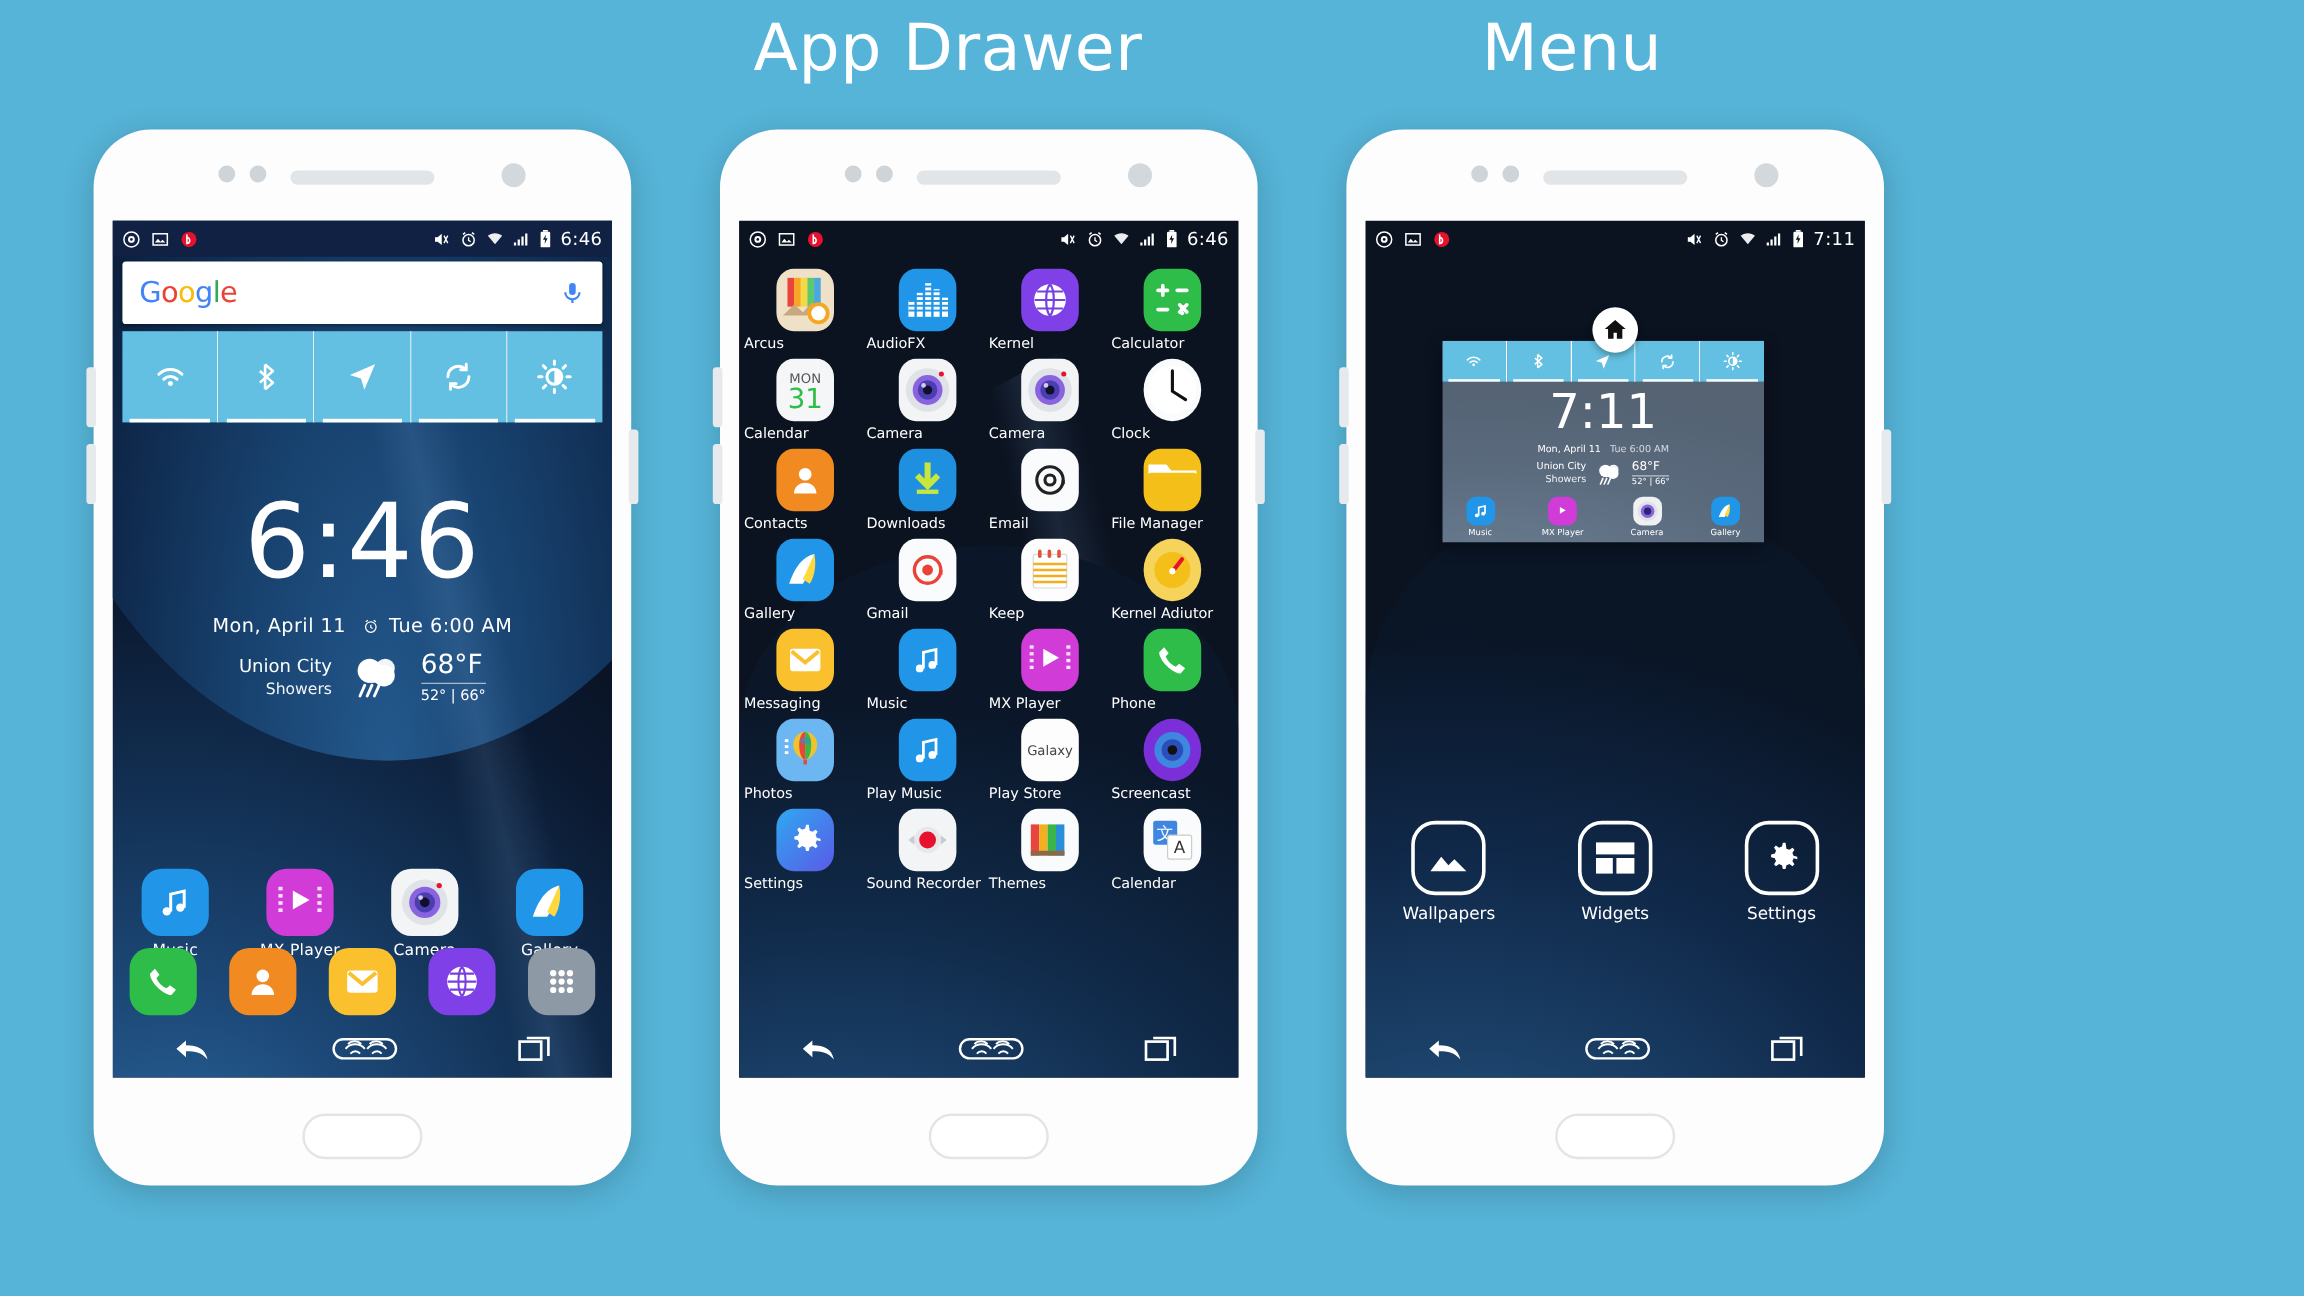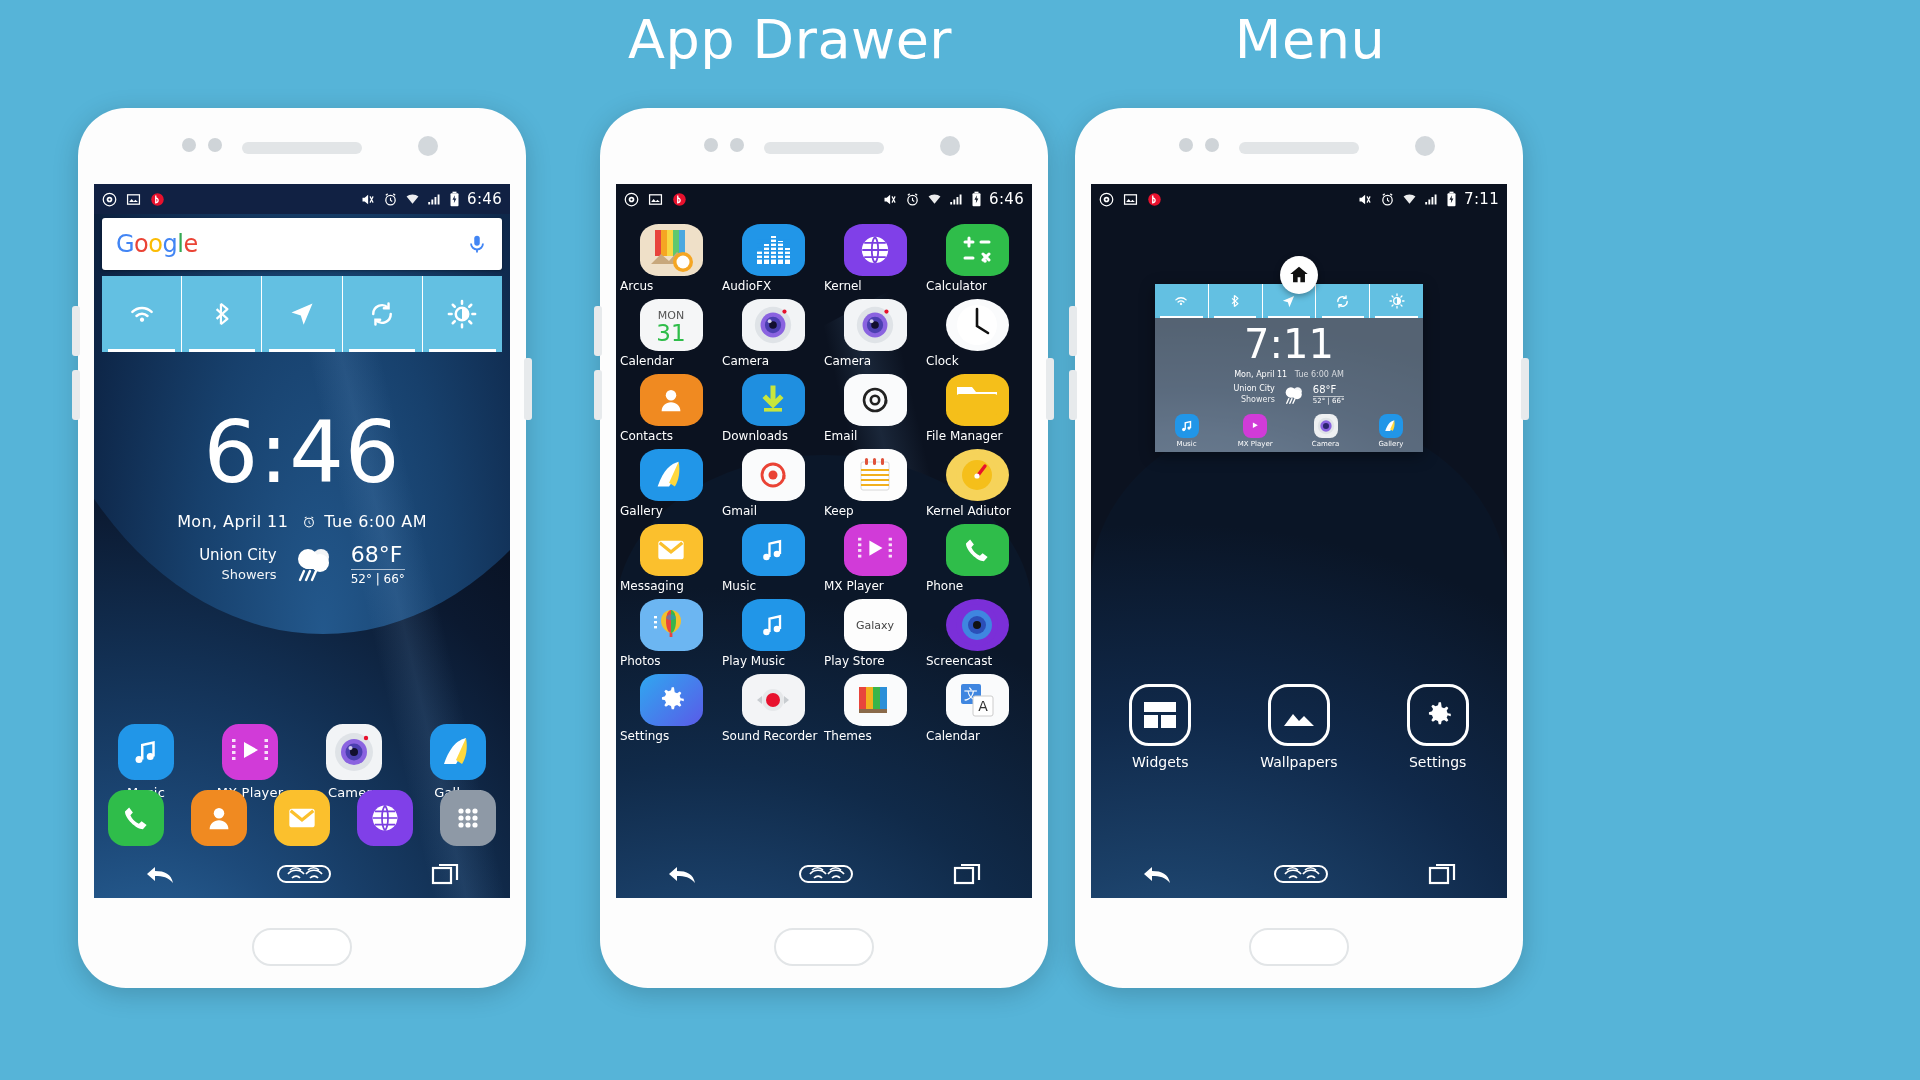--- a/index.html
+++ b/index.html
@@ -21,21 +21,21 @@
   .cap3{ left:1100px;width:420px; }
 
   
   .phone{
     position:absolute; top:108px; width:448px; height:880px;
     background:#fdfdfd; border-radius:48px;
     box-shadow:0 6px 26px rgba(0,0,0,.18);
   }
   .ph1{ left:78px; }
   .ph2{ left:600px; }
-  .ph3{ left:1075px; }
+  .ph3{ left:1122px; }
 
   .spk{ position:absolute; top:34px; left:50%; transform:translateX(-50%);
         width:120px; height:12px; border-radius:6px; background:#e2e5e7; }
   .cam{ position:absolute; top:30px; width:14px;height:14px;border-radius:50%;background:#cfd4d8; }
   .cam-a{ left:104px; } .cam-b{ left:130px; }
   .cam-r{ position:absolute; top:28px; right:88px; width:20px;height:20px;border-radius:50%;background:#d3d8dc; }
   .home-btn{ position:absolute; bottom:22px; left:50%; transform:translateX(-50%);
              width:100px; height:38px; border-radius:19px; background:#fff;
              border:2px solid #e2e5e7; }
   .side-btn{ position:absolute; right:-6px; width:8px; height:62px;
@@ -132,21 +132,21 @@
   .icn{ width:56px; height:56px; margin:0 auto; border-radius:17px; position:relative;
         display:flex; align-items:center; justify-content:center; overflow:hidden; }
   .sq{ border-radius:30%/30%; }
   .rnd{ border-radius:50%; }
 
   
   .drawer{ position:absolute; left:0; top:34px; width:100%; z-index:4;
            display:grid; grid-template-columns:repeat(4,1fr); row-gap:6px; padding:6px 4px 0; }
   .dcell{ color:#fff; }
   .dcell .lbl{ font-size:12px; margin-top:3px; }
-  .dcell .icn{ width:63px;height:52px; }
+  .dcell .icn{ width:48px;height:52px; }
 
   
   .preview{
     position:absolute; left:64px; top:100px; width:268px; height:168px;
     z-index:5; box-shadow:0 4px 14px rgba(0,0,0,.4);
     overflow:hidden;
   }
   .preview-wall{ position:absolute; inset:0;
     background:radial-gradient(ellipse 150% 95% at 12% 118%, #5a6e85 0%, #4a5f78 30%, #36485e 60%, #2a3848 100%); }
   .preview-shade{ position:absolute; inset:0; background:rgba(120,135,152,.55); }
@@ -1073,35 +1073,35 @@
             </div>
             <div class="lbl">Gallery</div>
           </div>
         </div>
 
       </div>
 
       <div class="menurow">
         <div class="mcell">
           <div class="ring">
+            <svg width="34" height="26" viewBox="0 0 34 26">
+                <path d="M2 24l9-12 6 7 5-5 10 10z" fill="#fff"></path>
+              </svg>
+          </div>
+          <div class="lbl">Wallpapers</div>
+        </div>
+        <div class="mcell">
+          <div class="ring">
             <svg width="36" height="30" viewBox="0 0 36 30">
                 <rect x="2" y="2" width="32" height="10" fill="#fff"></rect>
                 <rect x="2" y="15" width="14" height="13" fill="#fff"></rect>
                 <rect x="19" y="15" width="15" height="13" fill="#fff"></rect>
               </svg>
           </div>
           <div class="lbl">Widgets</div>
-        </div>
-        <div class="mcell">
-          <div class="ring">
-            <svg width="34" height="26" viewBox="0 0 34 26">
-                <path d="M2 24l9-12 6 7 5-5 10 10z" fill="#fff"></path>
-              </svg>
-          </div>
-          <div class="lbl">Wallpapers</div>
         </div>
         <div class="mcell">
           <div class="ring">
             <svg width="34" height="34" viewBox="0 0 24 24">
                 <path d="M12 8.4a3.6 3.6 0 1 0 0 7.2 3.6 3.6 0 0 0 0-7.2zm9 4.4v-1.6l-2.2-.5a7 7 0 0 0-.7-1.7l1.2-1.9-1.1-1.1-1.9 1.2a7 7 0 0 0-1.7-.7L14.1 3h-1.6L12 5.2a7 7 0 0 0-1.7.7L8.4 4.7 7.3 5.8l1.2 1.9a7 7 0 0 0-.7 1.7L5.6 10v1.6l2.2.5a7 7 0 0 0 .7 1.7l-1.2 1.9 1.1 1.1 1.9-1.2a7 7 0 0 0 1.7.7l.5 2.2h1.6l.5-2.2a7 7 0 0 0 1.7-.7l1.9 1.2 1.1-1.1-1.2-1.9a7 7 0 0 0 .7-1.7z" fill="#fff"></path>
               </svg>
           </div>
           <div class="lbl">Settings</div>
         </div>
       </div>

